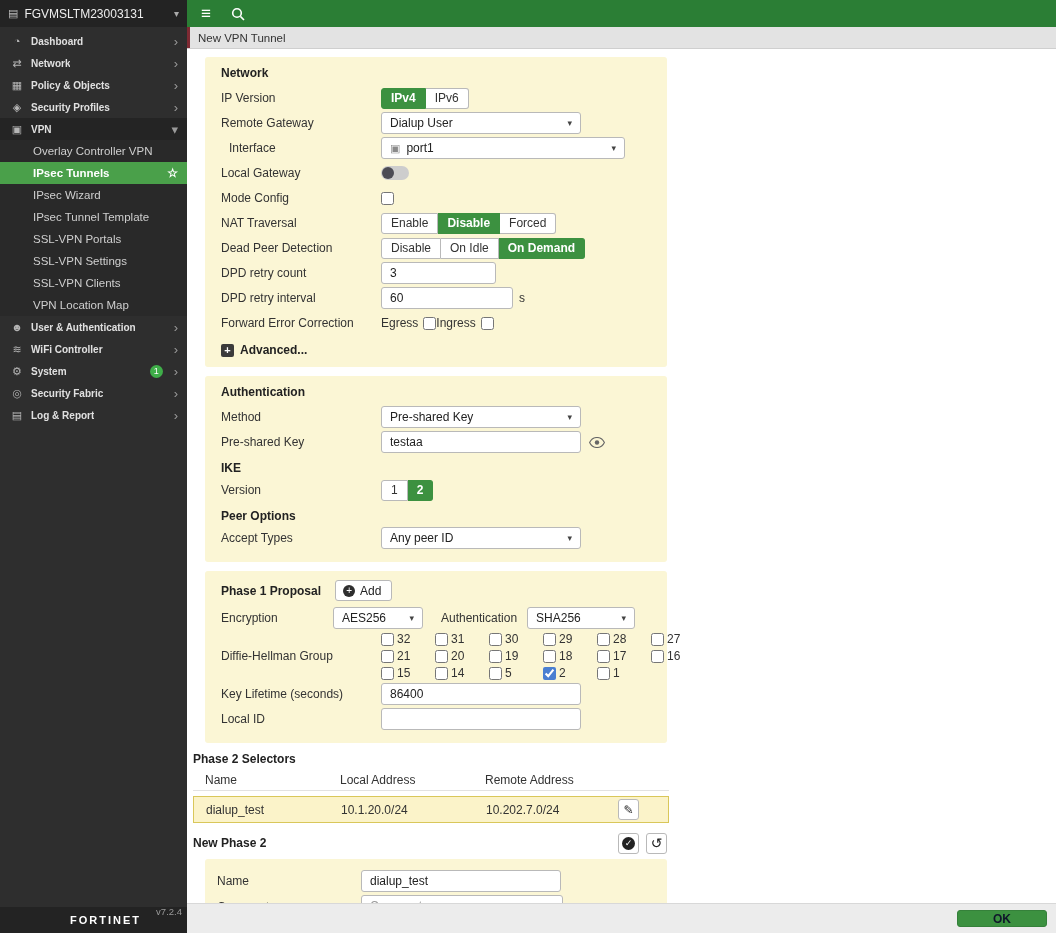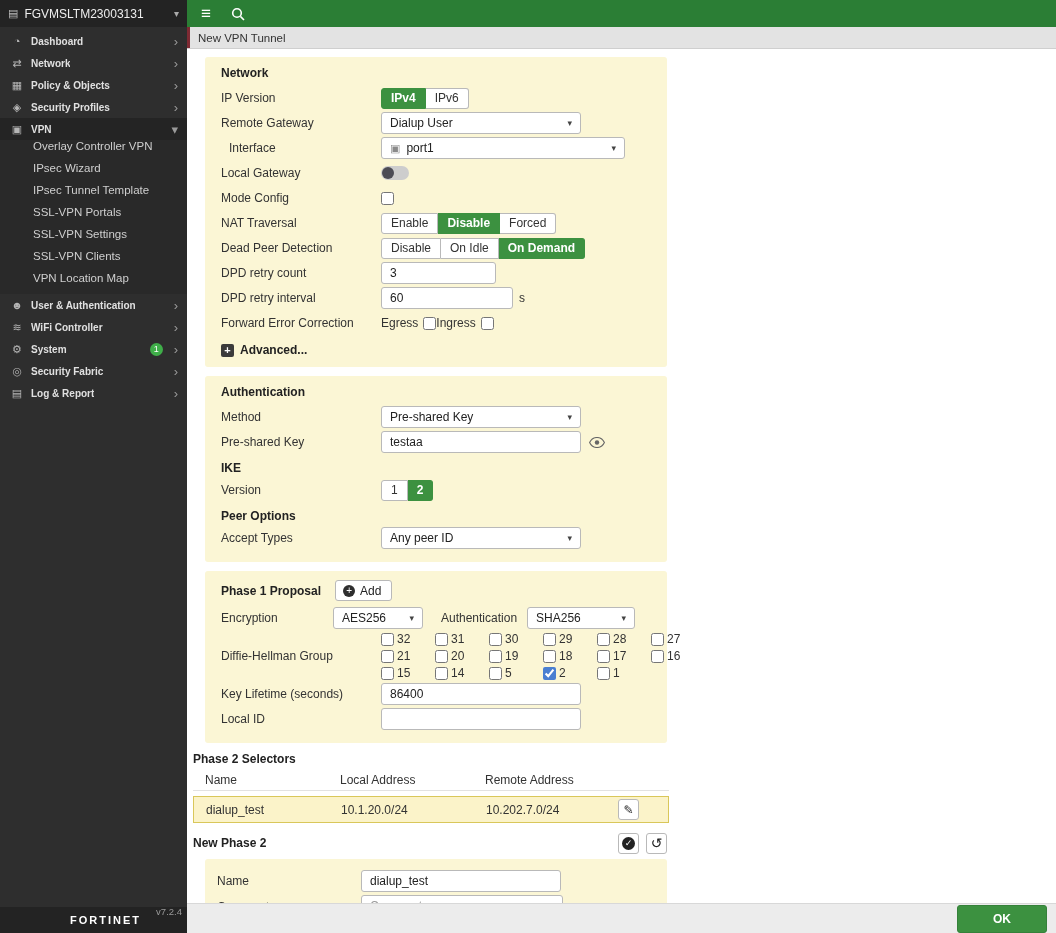--- a/index.html
+++ b/index.html
@@ -13,21 +13,21 @@
   .device-selector .caret { margin-left:auto; color:#aaa; font-size:10px; }
   .menu { flex:1; overflow:hidden; padding-top:3px; }
   .mitem { height:22px; display:flex; align-items:center; gap:7px; padding:0 9px 0 10px; cursor:pointer; }
   .mitem .micon { width:14px; text-align:center; font-size:11px; color:#b5b5b5; flex:none; }
   .mitem .mlabel { white-space:nowrap; overflow:hidden; font-weight:bold; font-size:10px; color:#e0e0e0; }
   .mitem .chev { margin-left:auto; color:#9a9a9a; font-size:13px; line-height:1; }
   .mitem .chev.noauto { margin-left:4px; }
   .mitem.vpn-parent { background:#242424; }
   .badge { margin-left:auto; background:#3fae49; color:#fff; border-radius:50%; width:13px; height:13px; font-size:9px; display:flex; align-items:center; justify-content:center; flex:none; }
   .submenu { background:#292929; }
-  .sitem { height:22px; display:flex; align-items:flex-start; padding:0 9px 0 33px; color:#cfcfcf; font-size:11.5px; cursor:pointer; white-space:nowrap; }
+  .sitem { height:22px; display:flex; align-items:center; padding:0 9px 0 33px; color:#cfcfcf; font-size:11.5px; cursor:pointer; white-space:nowrap; }
   .sitem.active { background:var(--active_item_green,#4aa04a); color:#fff; font-weight:bold; }
   .sitem .star { margin-left:auto; font-size:12px; color:#fff; }
   .sidebar-footer { height:26px; flex:none; position:relative; display:flex; align-items:center; justify-content:center; background:#232323;padding-left:24px; }
   .brand { color:#fff; font-weight:bold; letter-spacing:2px; font-size:11px; }
   .version { position:absolute; right:5px; bottom:16px; font-size:9.5px; color:#9a9a9a; }
 
   
   .main { flex:1; display:flex; flex-direction:column; min-width:0; }
   .topbar { height:27px; flex:none; background:var(--topbar_green,#2b7e35); display:flex; align-items:center; gap:20px; padding:0 14px; color:#fff; }
   .hamburger { font-size:17px; cursor:pointer; line-height:1; }
@@ -102,21 +102,21 @@
   .pencil { color:#222; font-size:12px; }
 
   
   .np2 { width:476px; margin-left:2px; }
   .np2head { display:flex; align-items:center; height:28px; padding-right:2px; }
   .np2head .p2title { margin-right:auto; }
   .np2body { width:462px; margin-left:12px; background:var(--panel_yellow,#fbf6d5); border-radius:3px; padding:8px 10px 10px 12px; margin-top:2px; }
 
   
   .bottombar { height:30px; flex:none; background:#ececec; border-top:1px solid #d8d8d8; display:flex; align-items:center; justify-content:flex-end; padding-right:9px; }
-  .okbtn { width:90px; height:28px; background:var(--green,#3c9140); color:#ffffff; border:1px solid #35813a; border-radius:3px; font:inherit; font-weight:bold; cursor:pointer; }
+  .okbtn { width:90px; height:17px; background:var(--green,#3c9140); color:#0f172a; border:1px solid #35813a; border-radius:3px; font:inherit; font-weight:bold; cursor:pointer; }
 </style>
 </head>
 <body>
 
 <div class="app">
 
   <aside class="sidebar">
     <div class="device-selector">
       <span class="micon">▤</span>
       <span>FGVMSLTM23003131</span>
@@ -146,20 +146,24 @@
       </div>
 
       <div class="mitem vpn-parent">
         <span class="micon">▣</span>
         <span class="mlabel">VPN</span>
         <span class="chev">▾</span>
       </div>
       <div class="submenu">
         <div class="sitem">
           <span>Overlay Controller VPN</span>
+        </div>
+        <div class="sitem active">
+          <span>IPsec Tunnels</span>
+          <span class="star">☆</span>
         </div>
         <div class="sitem">
           <span>IPsec Wizard</span>
         </div>
         <div class="sitem">
           <span>IPsec Tunnel Template</span>
         </div>
         <div class="sitem">
           <span>SSL-VPN Portals</span>
         </div>

